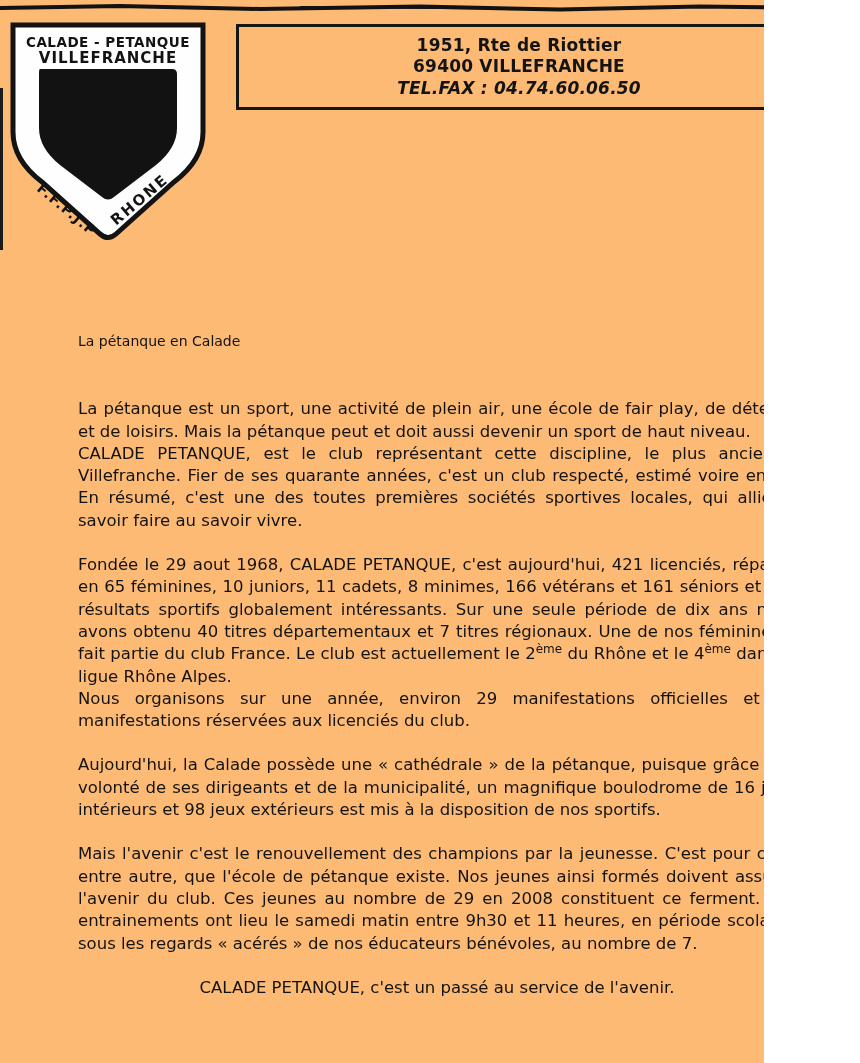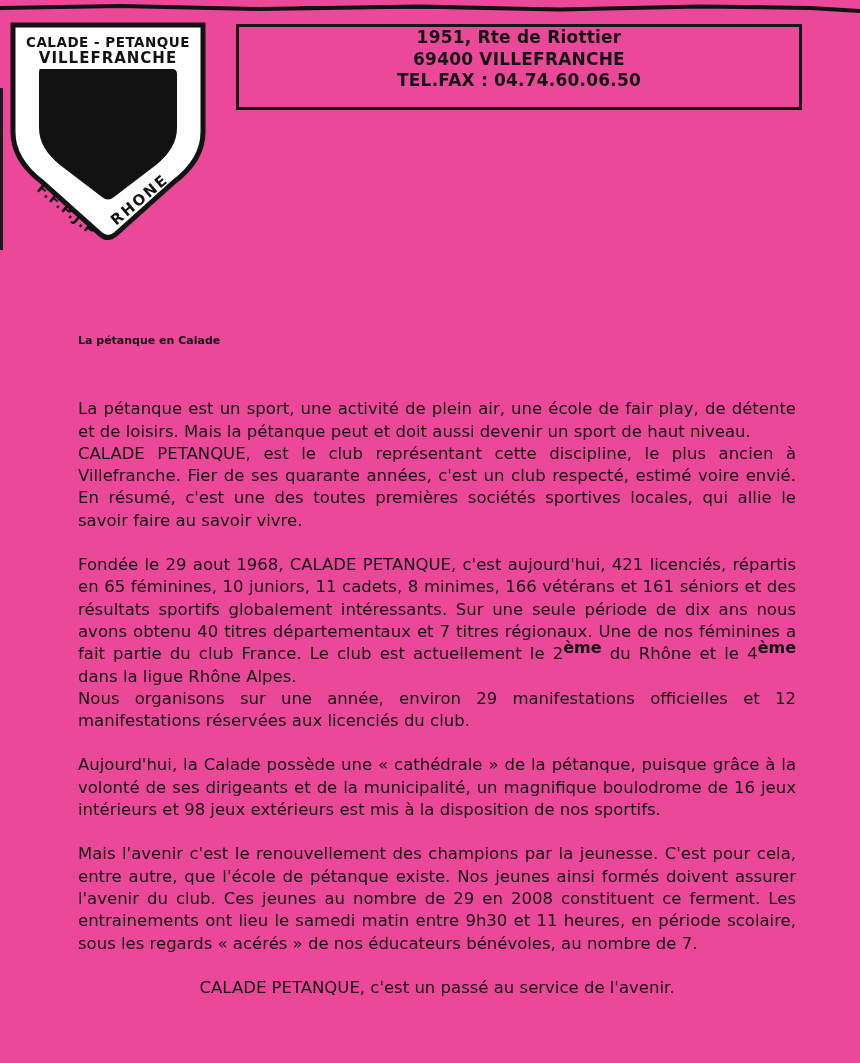--- a/index.html
+++ b/index.html
@@ -2,23 +2,23 @@
 <html lang="fr"><head>
 <meta charset="utf-8">
 <style>
   html, body {
     margin: 0;
     padding: 0;
     background: #ffffff;
   }
   .page {
     position: relative;
-    width: 860px;
+    width: 764px;
     height: 1063px;
-    background: #ec4899;
+    background: #fdba74;
     overflow: hidden;
     color: #141414;
     font-family: "DejaVu Sans", sans-serif;
   }
 
   
   .scan-top { position: absolute; top: 0; left: 0; width: 860px; height: 20px; }
   .scan-left-edge {
     position: absolute; left: 0; top: 88px;
     width: 3px; height: 162px;
@@ -26,39 +26,39 @@
   }
 
   
   .logo { position: absolute; left: 8px; top: 20px; width: 200px; height: 228px; }
 
   
   .address-box {
     position: absolute; left: 236px; top: 24px;
     width: 560px; height: 80px;
     border: 3px solid #161616;
-    display: flex; flex-direction: column; justify-content: flex-start;
+    display: flex; flex-direction: column; justify-content: center;
     text-align: center;
     font-size: 17px; line-height: 21.5px; font-weight: bold;
     letter-spacing: 0.2px;
   }
-  .address-box .tel { }
+  .address-box .tel { font-style: italic; }
 
   
   .letter {
     position: absolute; left: 78px; top: 330px; width: 718px;
     font-size: 16.5px; line-height: 22.3px;
     color: #131313;
   }
-  .letter-title { margin: 0 0 46px 0; font-size: 11px; font-weight: bold; }
+  .letter-title { margin: 0 0 46px 0; font-size: 14px; font-weight: normal; }
   .block { margin: 22px 0 0 0; text-align: justify; }
   .block:first-of-type { margin-top: 8px; }
   .block p { margin: 0; }
   .block sup {
-    font-size: 16px; font-weight: bold;
+    font-size: 12px; font-weight: normal;
     line-height: 0; vertical-align: super;
   }
   .closing { text-align: center; }
 </style>
 </head>
 <body>
 
 <div class="page">
 
   <div class="scan-top">

